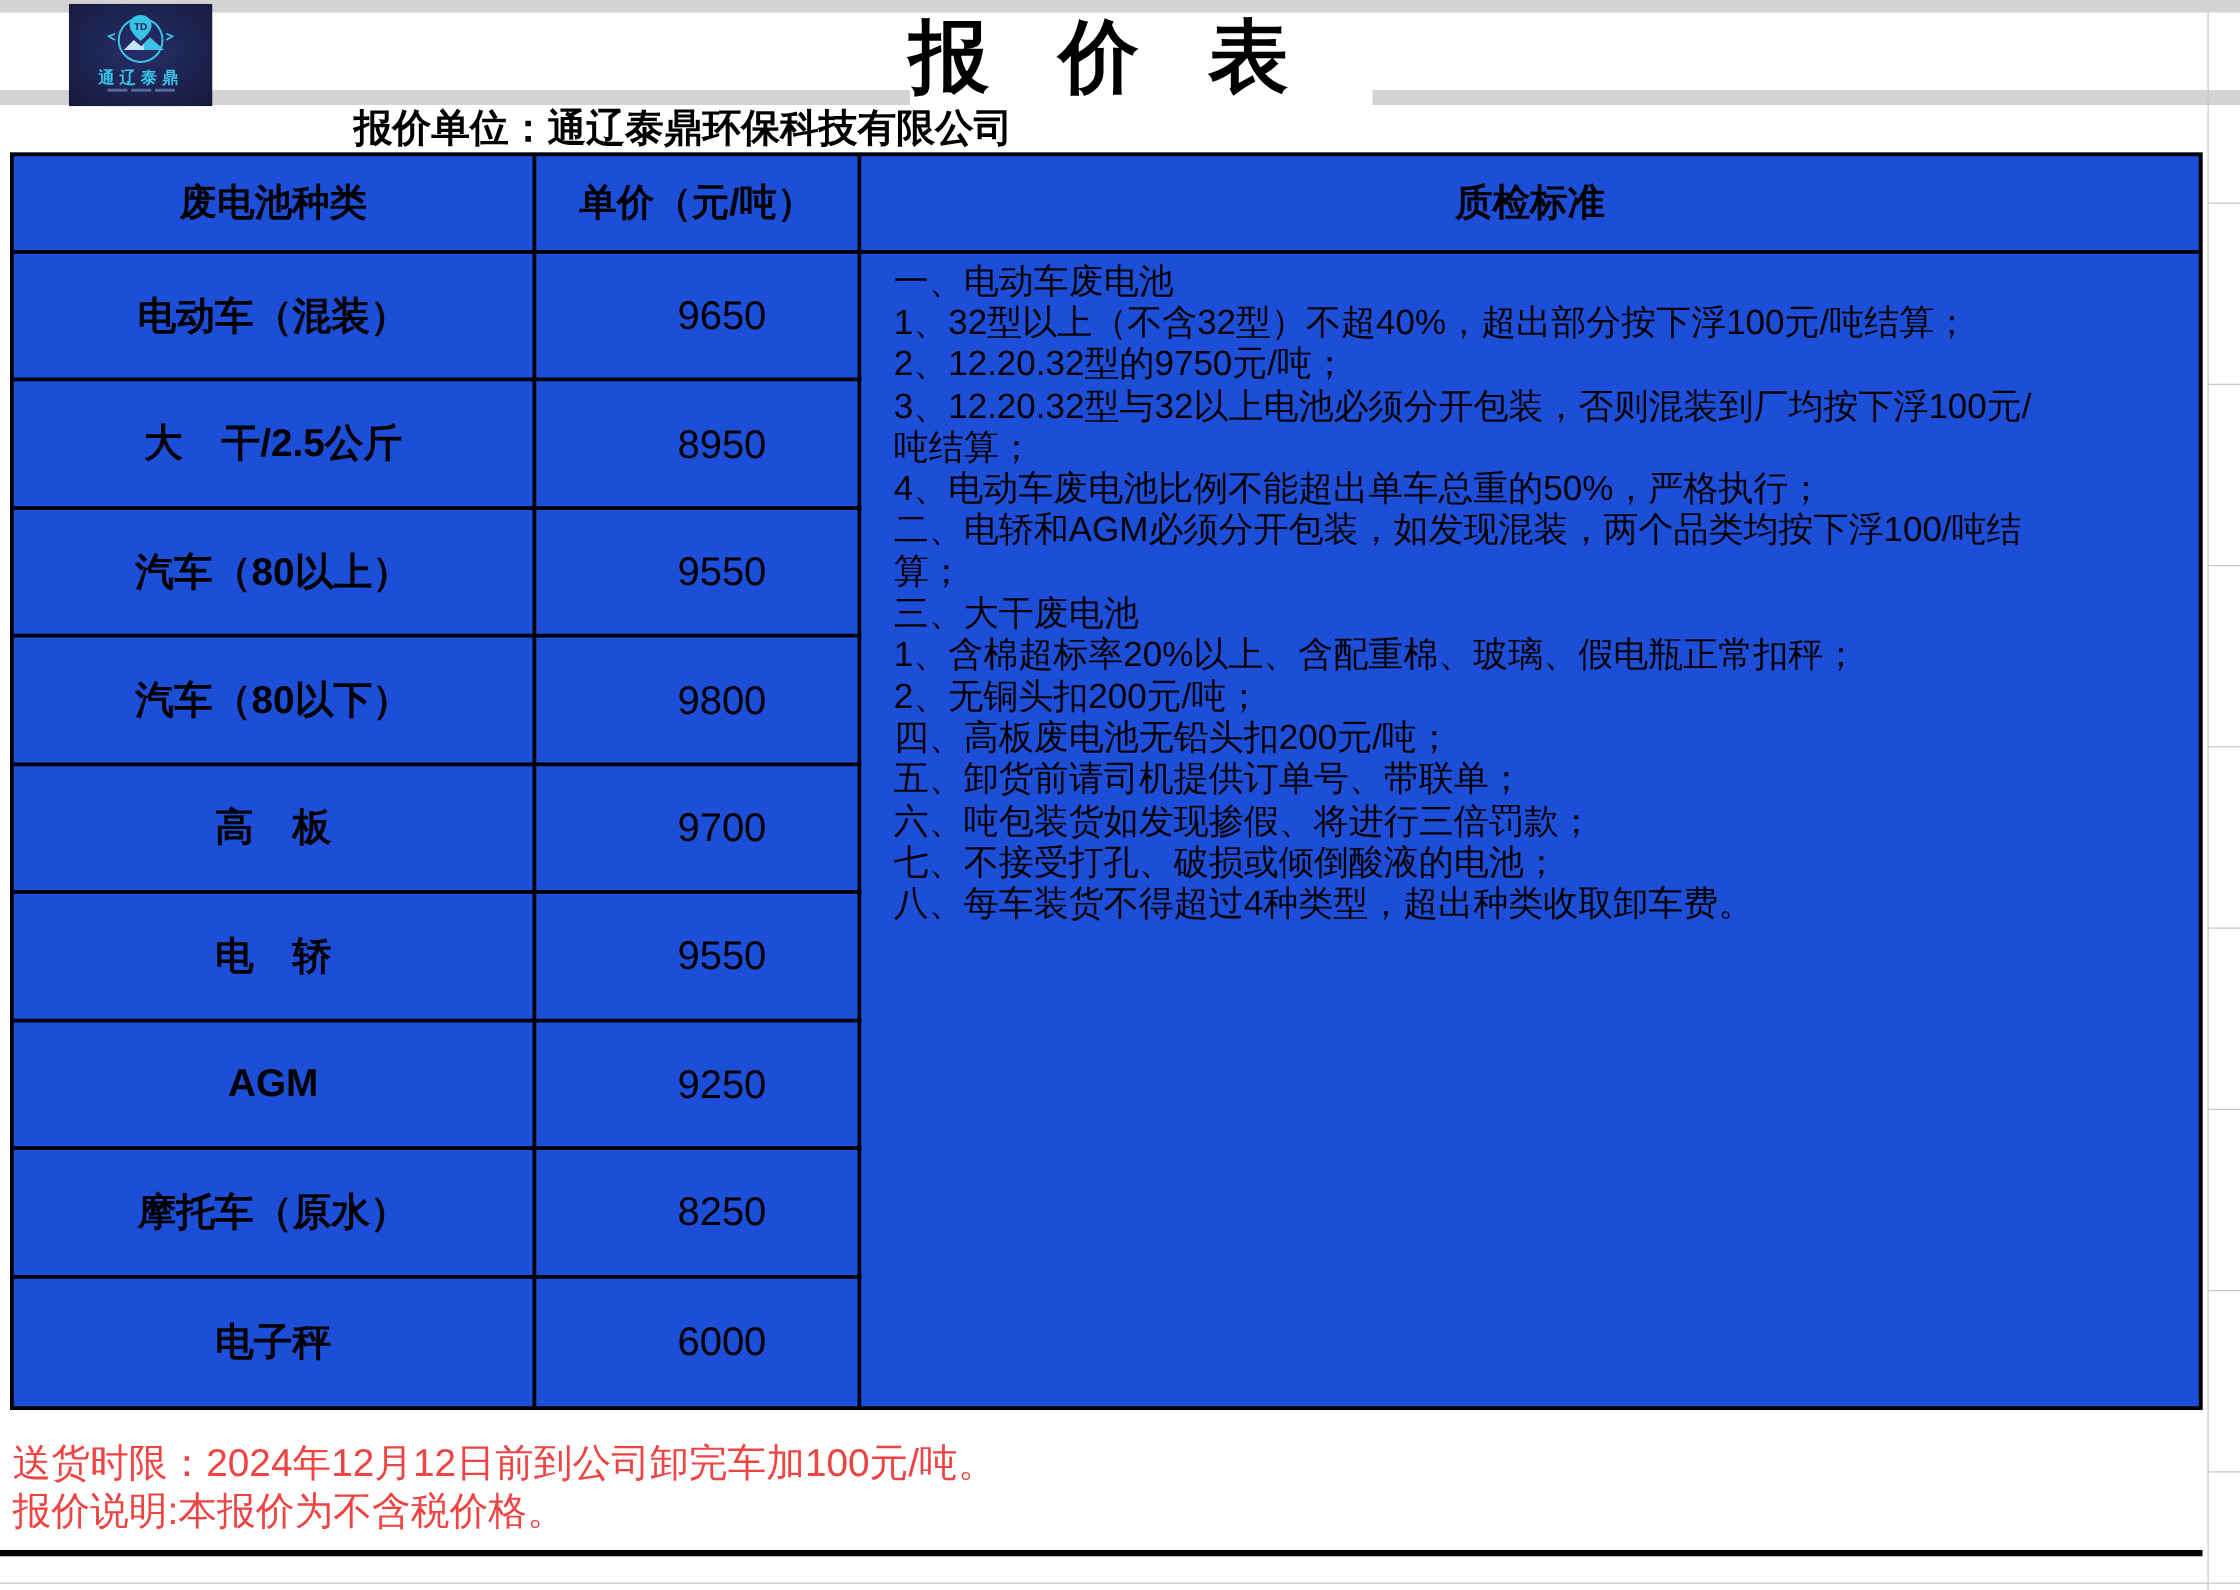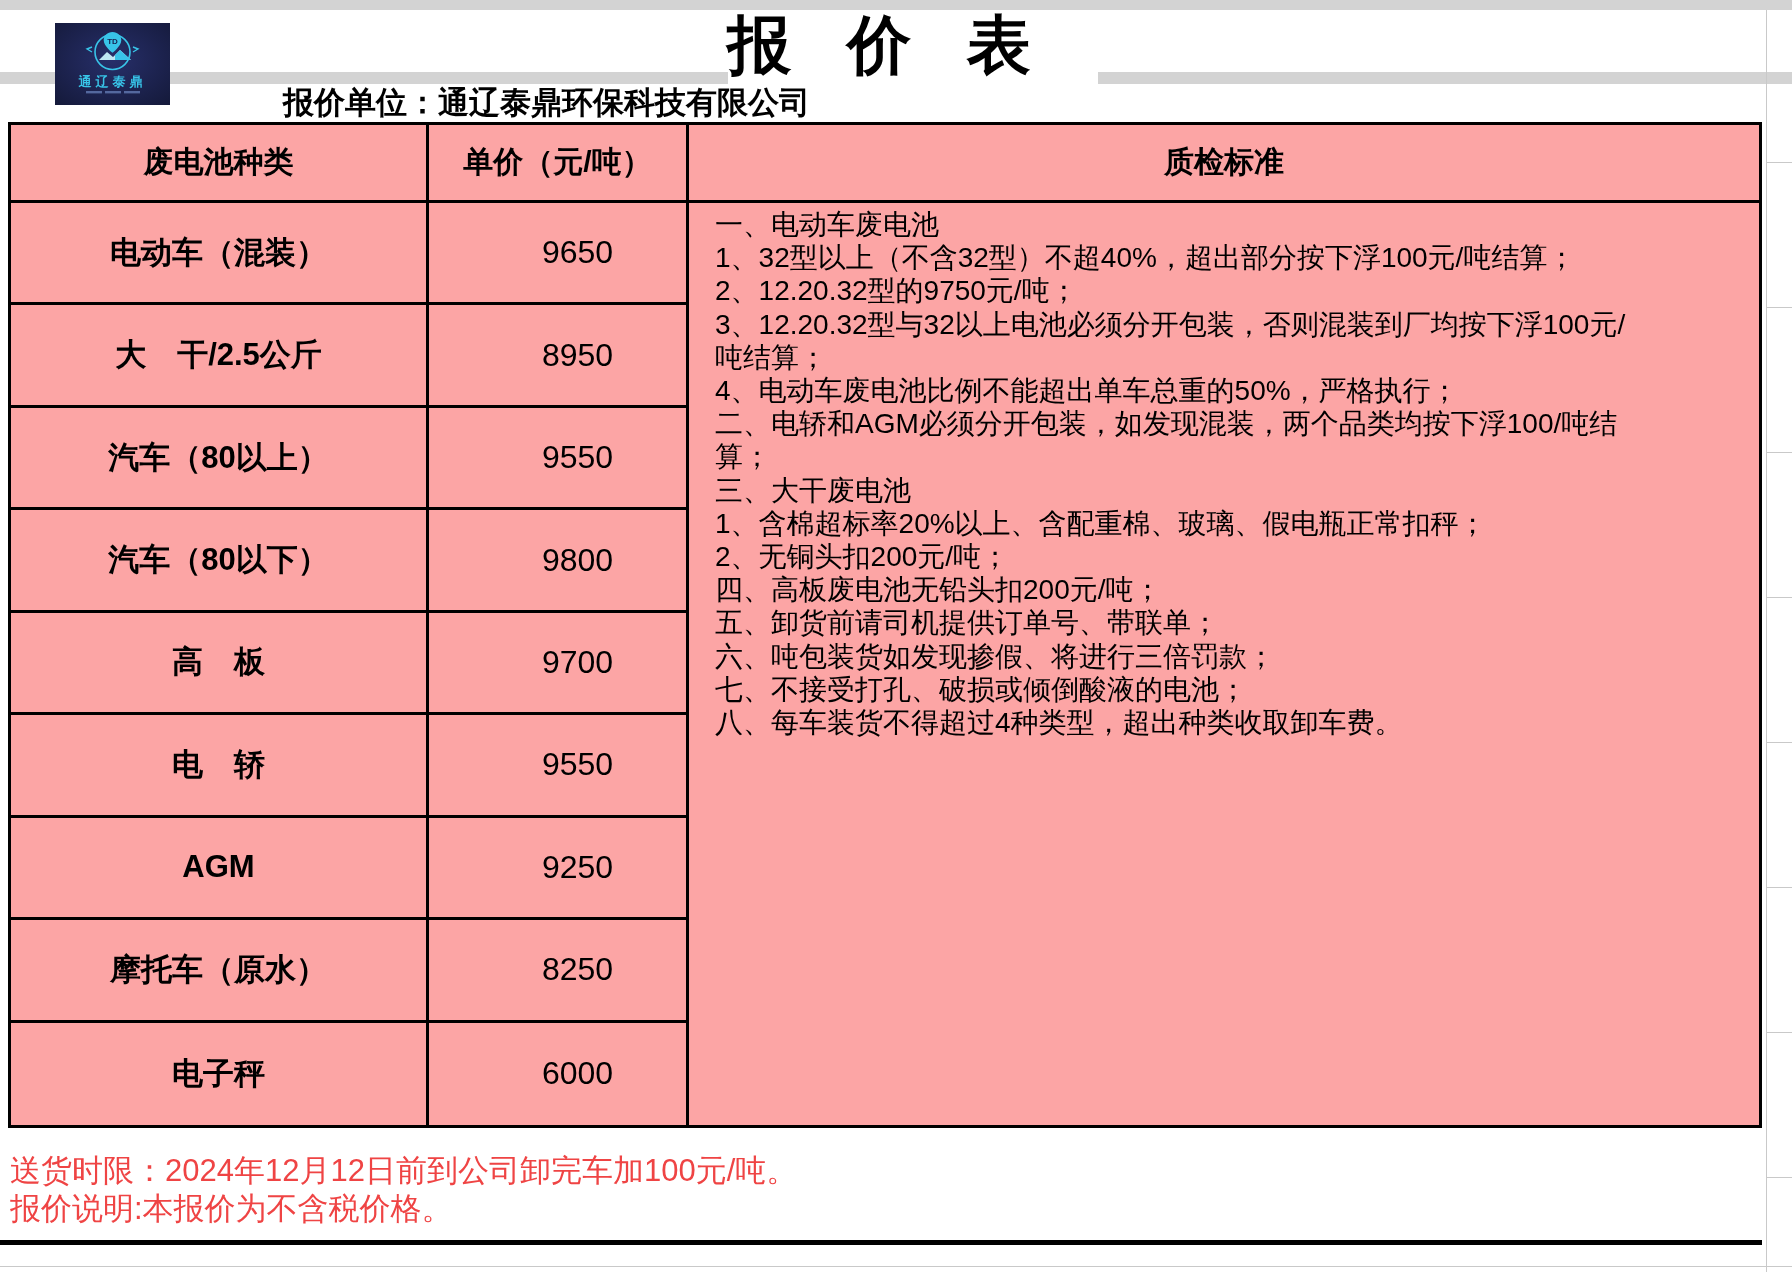--- a/index.html
+++ b/index.html
@@ -11,34 +11,34 @@
   
   .strip{background:#d3d3d3;}
   .strip-top{left:0;top:0;width:1792px;height:10px;}
   .strip-mid{left:0;top:72px;width:1792px;height:12px;}
   .strip-gap{left:728px;top:72px;width:370px;height:12px;background:#fff;}
   
   .vfaint{left:1766px;top:10px;width:1px;height:1262px;background:#c9c9c9;}
   .hfaint{left:1766px;width:26px;height:1px;background:#c9c9c9;}
   .hfaint-full{left:0;top:1266px;width:1792px;height:1px;background:#c9c9c9;}
   
-  .logo{left:55px;top:3px;width:115px;height:82px;margin-top:20px;}
+  .logo{left:55px;top:3px;width:115px;height:82px;}
   
   .title{
     left:-16px;top:8px;width:1792px;height:74px;line-height:74px;text-align:center;
     font-size:64px;font-weight:bold;word-spacing:34px;letter-spacing:2px;
   }
   
   .info{top:84px;height:38px;line-height:38px;font-size:31px;font-weight:bold;white-space:nowrap;}
   .info-company{left:283px;}
   .info-date{left:973px;margin-top:40px;}
   
   .tbl{
     left:8px;top:122px;width:1754px;height:1006px;box-sizing:border-box;
-    border:3px solid #000;background:#fca5a5;display:grid;
+    border:3px solid #000;background:#1d4ed8;display:grid;
     grid-template-columns:418px 260px 1fr;
     grid-template-rows:78px repeat(9,1fr);
   }
   .cell{display:flex;align-items:center;justify-content:center;box-sizing:border-box;}
   .cr{border-right:3px solid #000;}
   .cb{border-bottom:3px solid #000;}
   .th{font-weight:bold;font-size:30px;}
   .c1{grid-column:1;}
   .c2{grid-column:2;}
   .c3{grid-column:3;}

